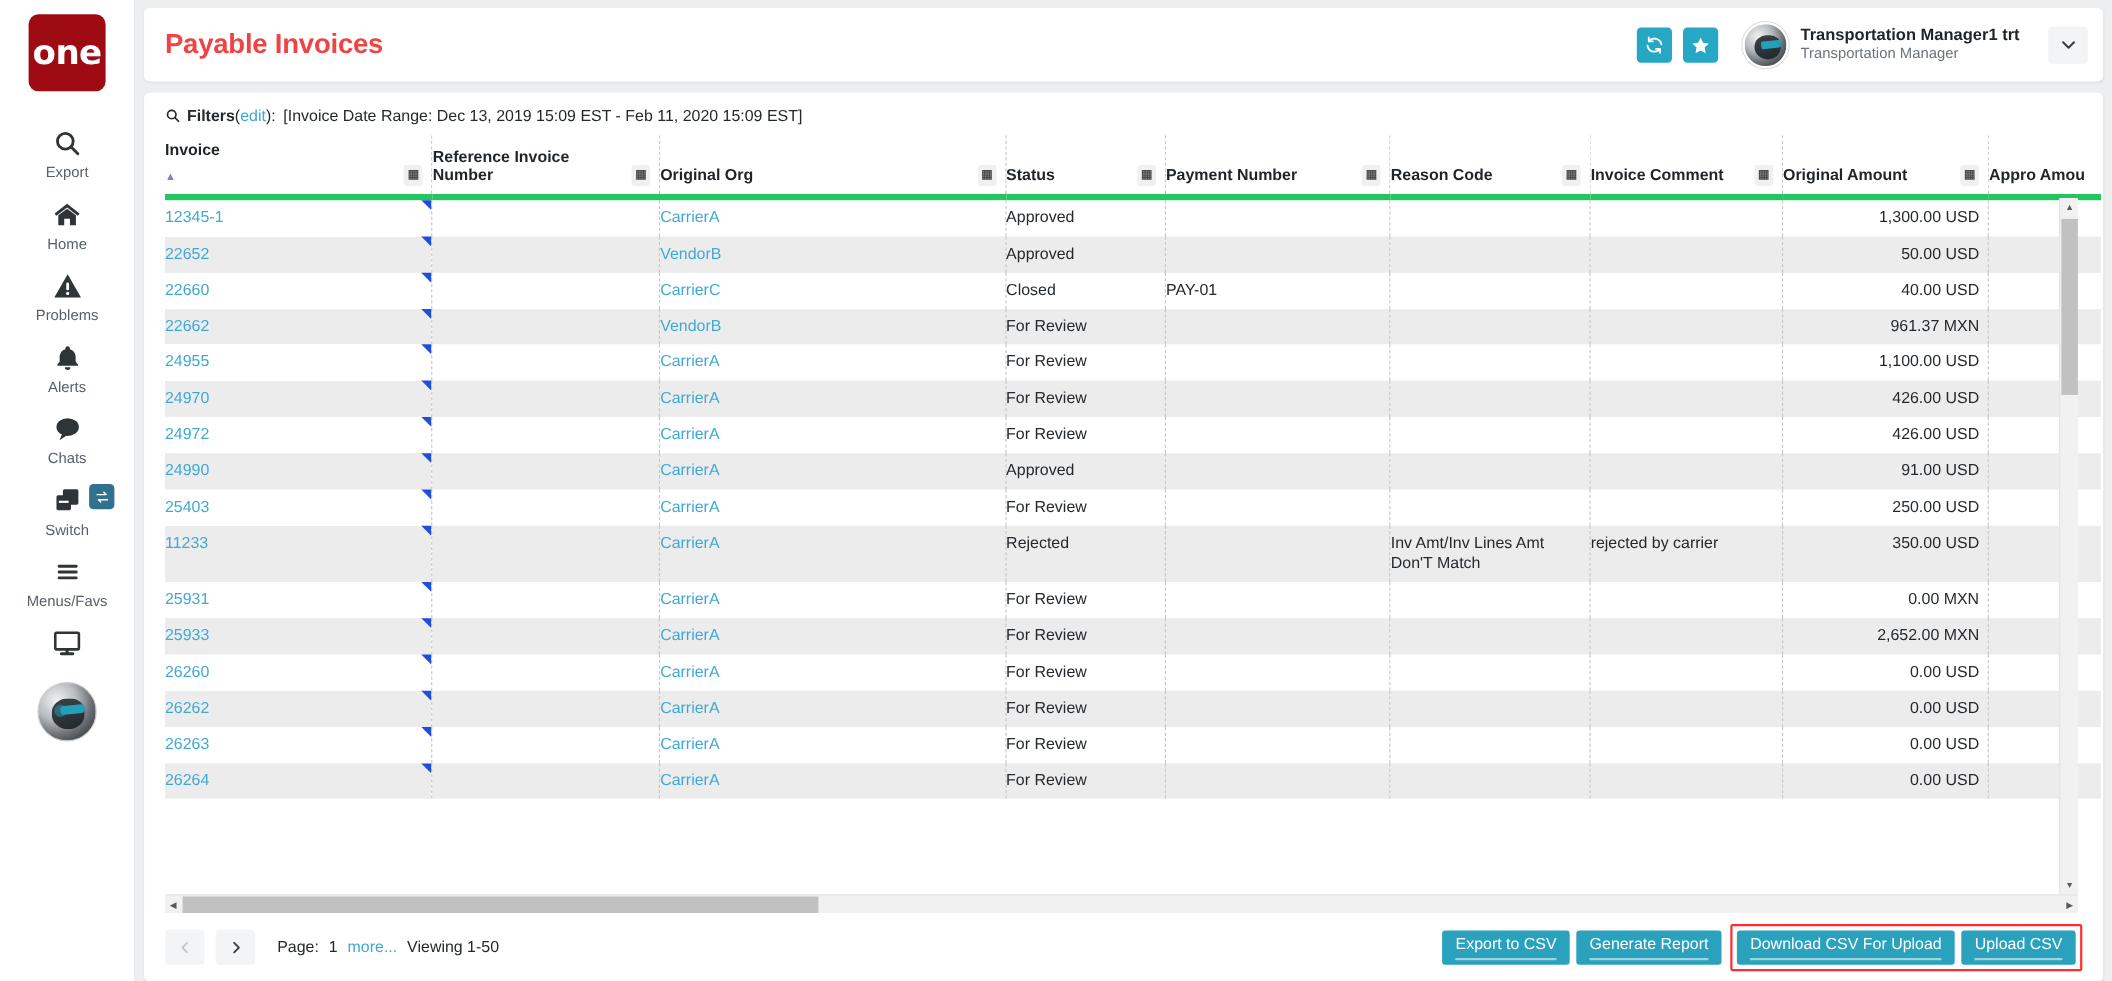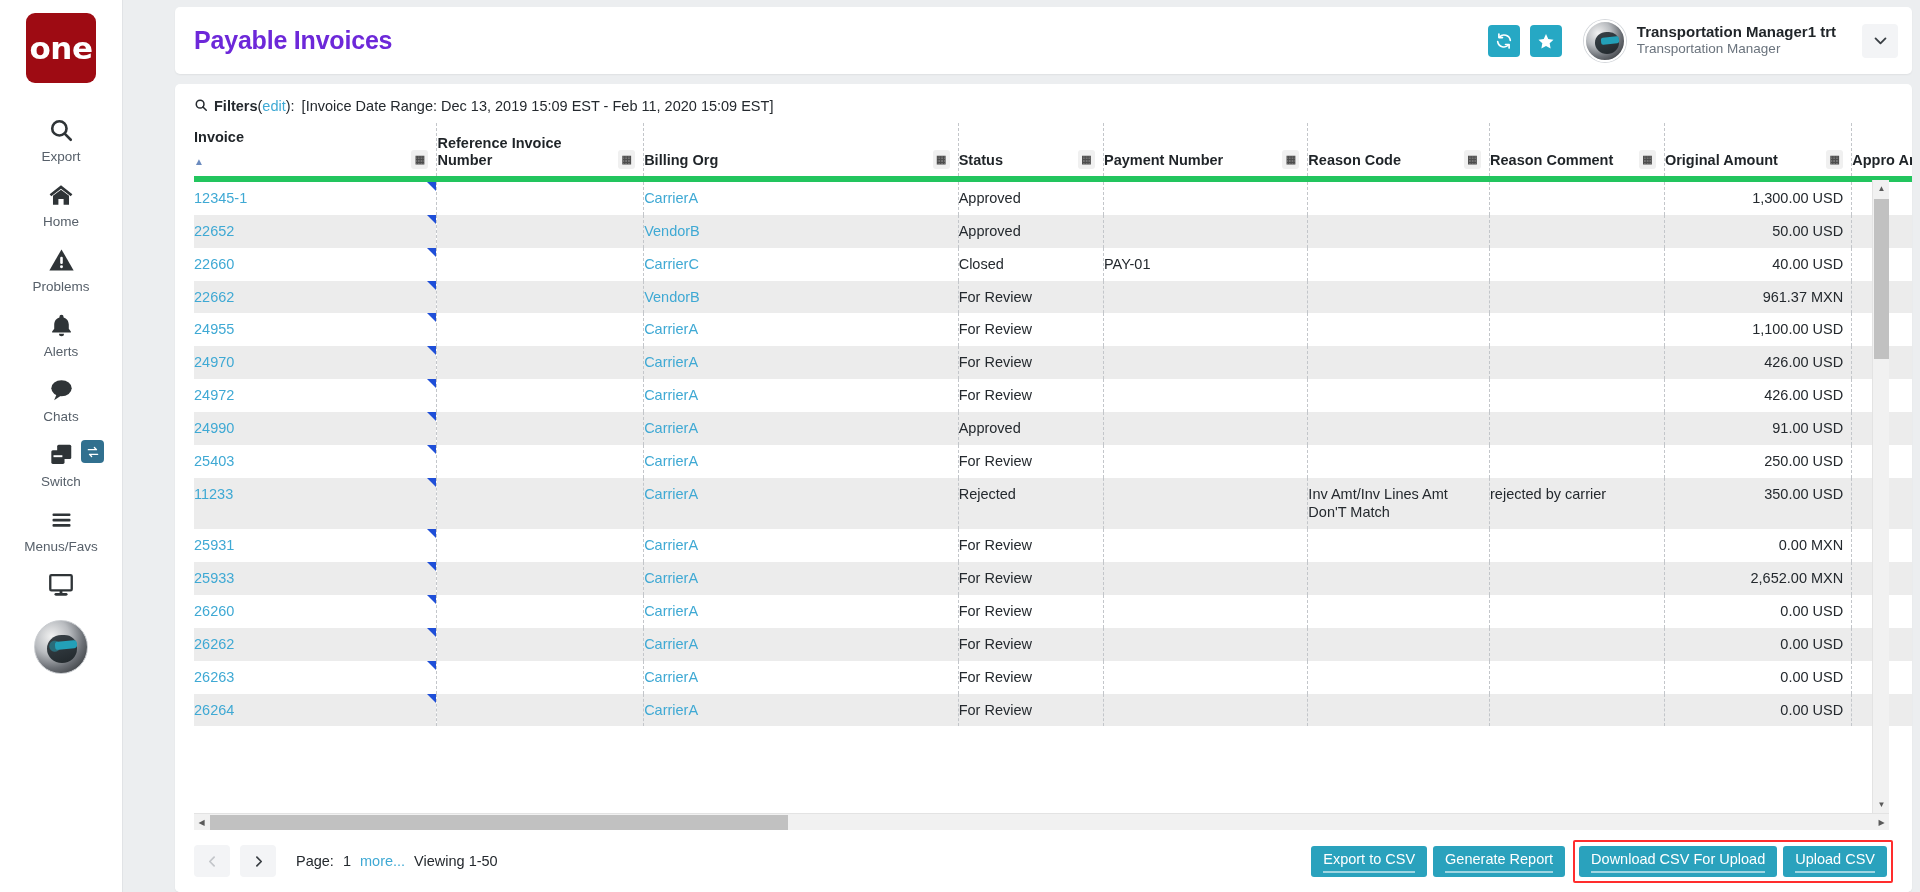--- a/index.html
+++ b/index.html
@@ -5,21 +5,21 @@
   * { box-sizing: border-box; }
   html, body {
     margin: 0; padding: 0;
     width: 1920px; height: 892px;
     background: #eceef0;
     font-family: "Liberation Sans", sans-serif;
     overflow: hidden;
   }
 
   
-  .app { display: flex; width: 1920px; height: 848px; gap: 44px; }
+  .app { display: flex; width: 1920px; height: 848px; }
 
   
   .sidebar {
     width: 123px;
     min-width: 123px;
     height: 892px;
     background: #ffffff;
     border-right: 1px solid #e1e3e6;
     display: flex;
     flex-direction: column;
@@ -123,21 +123,21 @@
     height: 67px;
     min-height: 67px;
     display: flex;
     align-items: center;
     padding: 0 14px 0 19px;
     box-shadow: 0 1px 2px rgba(0,0,0,0.06);
   }
   .page-title {
     font-size: 25px;
     font-weight: 700;
-    color: #6d28d9;
+    color: #ef4444;
     letter-spacing: -0.2px;
   }
   .header-spacer { flex: 1; }
   .hdr-btn {
     width: 32px; height: 32px;
     background: #26a8c4;
     border-radius: 4px;
     display: flex; align-items: center; justify-content: center;
     margin-left: 10px;
     cursor: pointer;
@@ -579,21 +579,21 @@
                   </div>
                 </th>
                 <th>
                   <div class="th-inner">
                     <span class="th-text">Reference Invoice Number</span>
                     <span class="grid-icon">▦</span>
                   </div>
                 </th>
                 <th>
                   <div class="th-inner">
-                    <span class="th-text">Billing Org</span>
+                    <span class="th-text">Original Org</span>
                     <span class="grid-icon">▦</span>
                   </div>
                 </th>
                 <th>
                   <div class="th-inner">
                     <span class="th-text">Status</span>
                     <span class="grid-icon">▦</span>
                   </div>
                 </th>
                 <th>
@@ -603,21 +603,21 @@
                   </div>
                 </th>
                 <th>
                   <div class="th-inner">
                     <span class="th-text">Reason Code</span>
                     <span class="grid-icon">▦</span>
                   </div>
                 </th>
                 <th>
                   <div class="th-inner">
-                    <span class="th-text">Reason Comment</span>
+                    <span class="th-text">Invoice Comment</span>
                     <span class="grid-icon">▦</span>
                   </div>
                 </th>
                 <th>
                   <div class="th-inner">
                     <span class="th-text">Original Amount</span>
                     <span class="grid-icon">▦</span>
                   </div>
                 </th>
                 <th>

